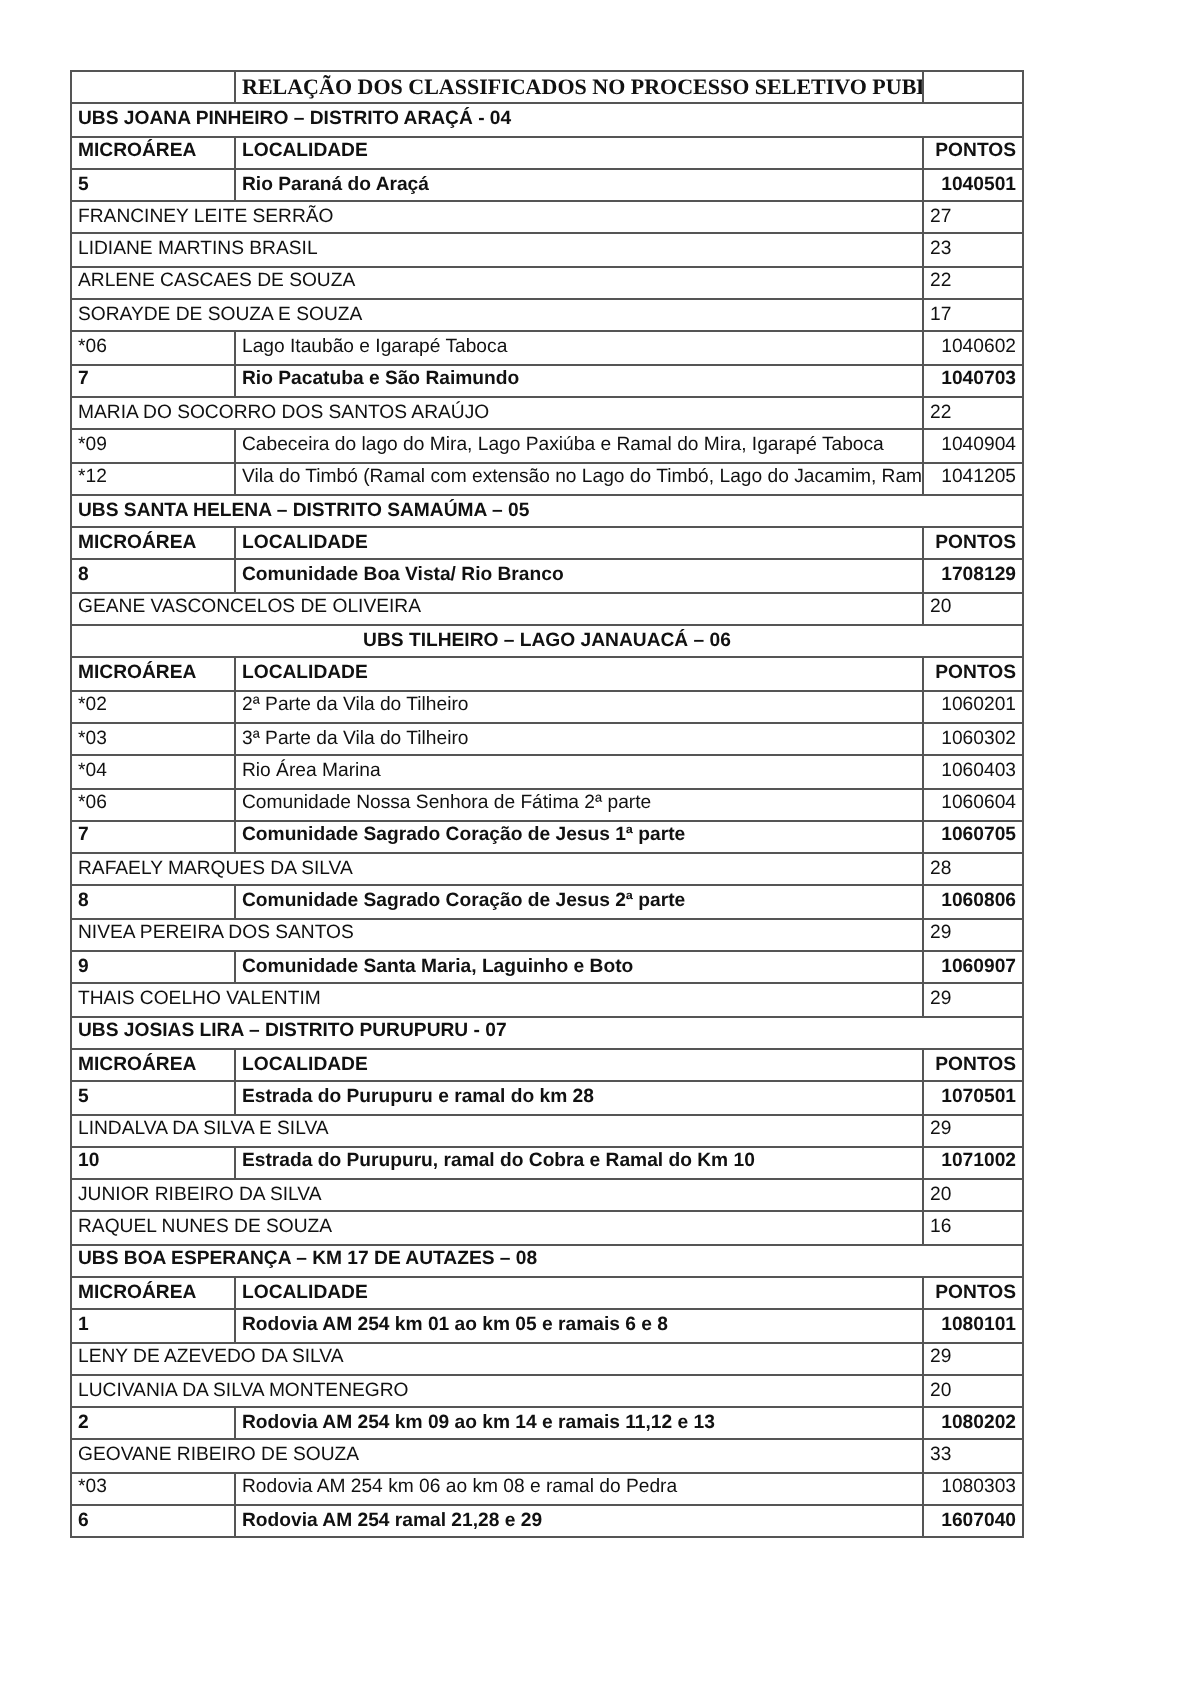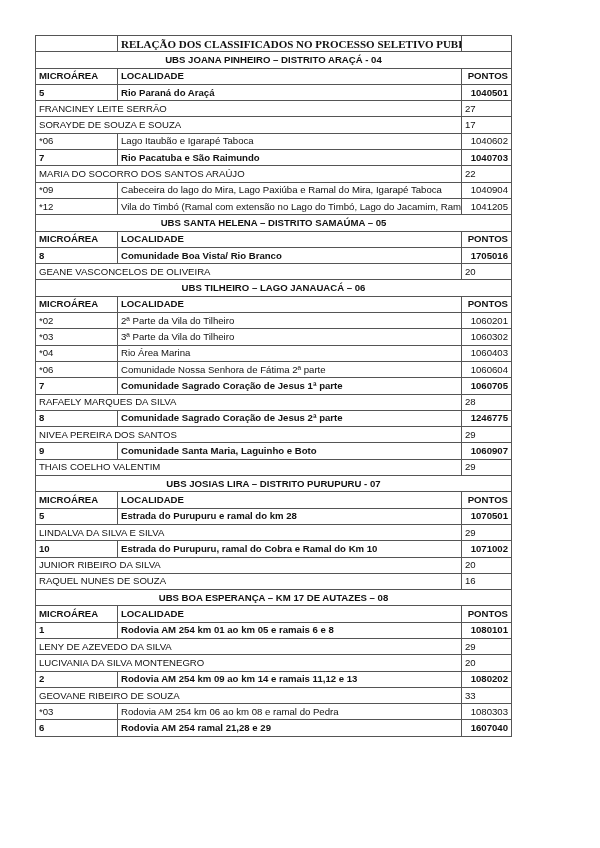--- a/index.html
+++ b/index.html
@@ -17,21 +17,21 @@
     line-height:12px;
     white-space:nowrap;
     overflow:hidden;
   }
   col.c1 { width:82px; } col.c2 { width:344px; } col.c3 { width:50px; }
   td.title {
     font-family:"Liberation Serif", "DejaVu Serif", serif;
     font-weight:bold; font-size:11px; text-align:center;
     height:27px; line-height:13px; white-space:normal;
   }
-  td.ubs { font-weight:bold; text-align:center; }
+  td.ubs { font-weight:bold; text-align:left; }
   td.ubs.left { text-align:center; }
   td.hdr { font-weight:bold; }
   td.center { text-align:left; }
   td.right { text-align:right; }
   td.b { font-weight:bold; }
   td.tall { height:30px; white-space:normal; line-height:14px; }
 </style>
 </head>
 <body>
 
@@ -58,20 +58,28 @@
       <tr>
         <td class="center b">5</td>
         <td class=" b">Rio Paraná do Araçá</td>
         <td class="right b">1040501</td>
       </tr>
       <tr>
         <td class="center" colspan="2">FRANCINEY LEITE SERRÃO</td>
         <td class="center">27</td>
       </tr>
       <tr>
+        <td class="center" colspan="2">LIDIANE MARTINS BRASIL</td>
+        <td class="center">23</td>
+      </tr>
+      <tr>
+        <td class="center" colspan="2">ARLENE CASCAES DE SOUZA</td>
+        <td class="center">22</td>
+      </tr>
+      <tr>
         <td class="center" colspan="2">SORAYDE DE SOUZA E SOUZA</td>
         <td class="center">17</td>
       </tr>
       <tr>
         <td class="center">*06</td>
         <td class="center">Lago Itaubão e Igarapé Taboca</td>
         <td class="right">1040602</td>
       </tr>
       <tr>
         <td class="center b">7</td>
@@ -96,21 +104,21 @@
         <td class="ubs" colspan="3">UBS SANTA HELENA – DISTRITO SAMAÚMA – 05</td>
       </tr>
       <tr>
         <td class="hdr center">MICROÁREA</td>
         <td class="hdr">LOCALIDADE</td>
         <td class="hdr right">PONTOS</td>
       </tr>
       <tr>
         <td class="center b">8</td>
         <td class=" b">Comunidade Boa Vista/ Rio Branco</td>
-        <td class="right b">1705016</td>
+        <td class="right b">1708129</td>
       </tr>
       <tr>
         <td class="center" colspan="2">GEANE VASCONCELOS DE OLIVEIRA</td>
         <td class="center">20</td>
       </tr>
       <tr>
         <td class="ubs left" colspan="3">UBS TILHEIRO – LAGO JANAUACÁ – 06</td>
       </tr>
       <tr>
         <td class="hdr center">MICROÁREA</td>
@@ -142,21 +150,21 @@
         <td class=" b">Comunidade Sagrado Coração de Jesus 1ª parte</td>
         <td class="right b">1060705</td>
       </tr>
       <tr>
         <td class="center" colspan="2">RAFAELY MARQUES DA SILVA</td>
         <td class="center">28</td>
       </tr>
       <tr>
         <td class="center b">8</td>
         <td class=" b">Comunidade Sagrado Coração de Jesus 2ª parte</td>
-        <td class="right b">1246775</td>
+        <td class="right b">1060806</td>
       </tr>
       <tr>
         <td class="center" colspan="2">NIVEA PEREIRA DOS SANTOS</td>
         <td class="center">29</td>
       </tr>
       <tr>
         <td class="center b">9</td>
         <td class=" b">Comunidade Santa Maria, Laguinho e Boto</td>
         <td class="right b">1060907</td>
       </tr>

